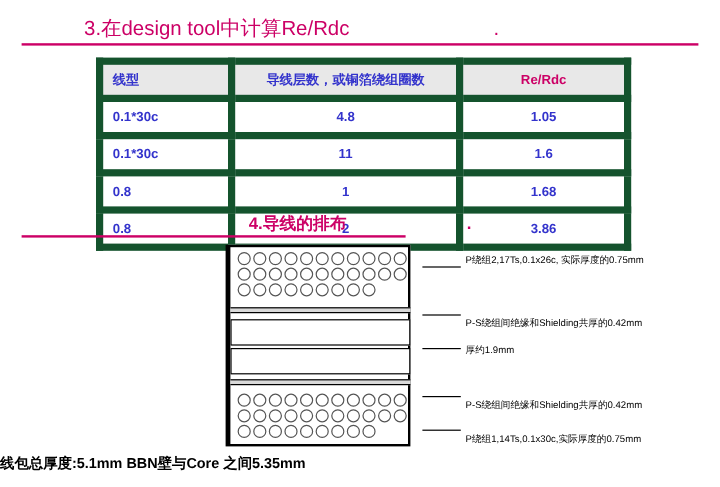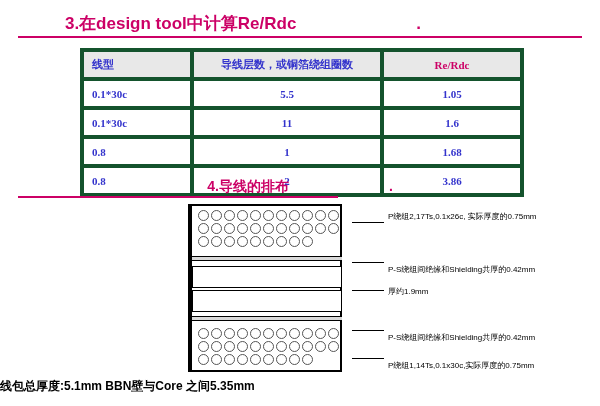--- a/index.html
+++ b/index.html
@@ -16,21 +16,21 @@
   }
 
   
   .sec1-title {
     position: absolute;
     left: 0;
     top: 12px;
     width: 486px;
     text-align: center;
     font-size: 17px;
-    font-weight: bold;
+    font-weight: normal;
     color: #cc0066;
     letter-spacing: 0px;
   }
   .sec1-title .dot {
     display: inline-block;
     margin-left: 120px;
     color: #cc0066;
   }
   .sec1-rule {
     position: absolute;
@@ -47,28 +47,27 @@
     left: 80px;
     top: 48px;
     width: 440px;
   }
   table.redc {
     border-collapse: collapse;
     width: 440px;
     table-layout: fixed;
   }
   table.redc td {
-    border: 4px solid #14532d;
+    border: 6px solid #14532d;
     height: 25px;
     font-size: 11px;
     font-weight: bold;
     color: #3333cc;
     text-align: center;
     padding: 0;
-    font-family: Liberation Serif, serif;
   }
   table.redc td.lbl {
     text-align: left;
     padding-left: 8px;
   }
   table.redc tr.head td {
     background: #e8e8e8;
     color: #3333cc;
   }
   table.redc tr.head td.hdr-red {
@@ -204,21 +203,21 @@
         <col class="c3">
       </colgroup>
     <tbody>
       <tr class="head">
         <td class="lbl">线型</td>
         <td>导线层数，或铜箔绕组圈数</td>
         <td class="hdr-red">Re/Rdc</td>
       </tr>
       <tr>
         <td class="lbl">0.1*30c</td>
-        <td>5.5</td>
+        <td>4.8</td>
         <td>1.05</td>
       </tr>
       <tr>
         <td class="lbl">0.1*30c</td>
         <td>11</td>
         <td>1.6</td>
       </tr>
       <tr>
         <td class="lbl">0.8</td>
         <td>1</td>

